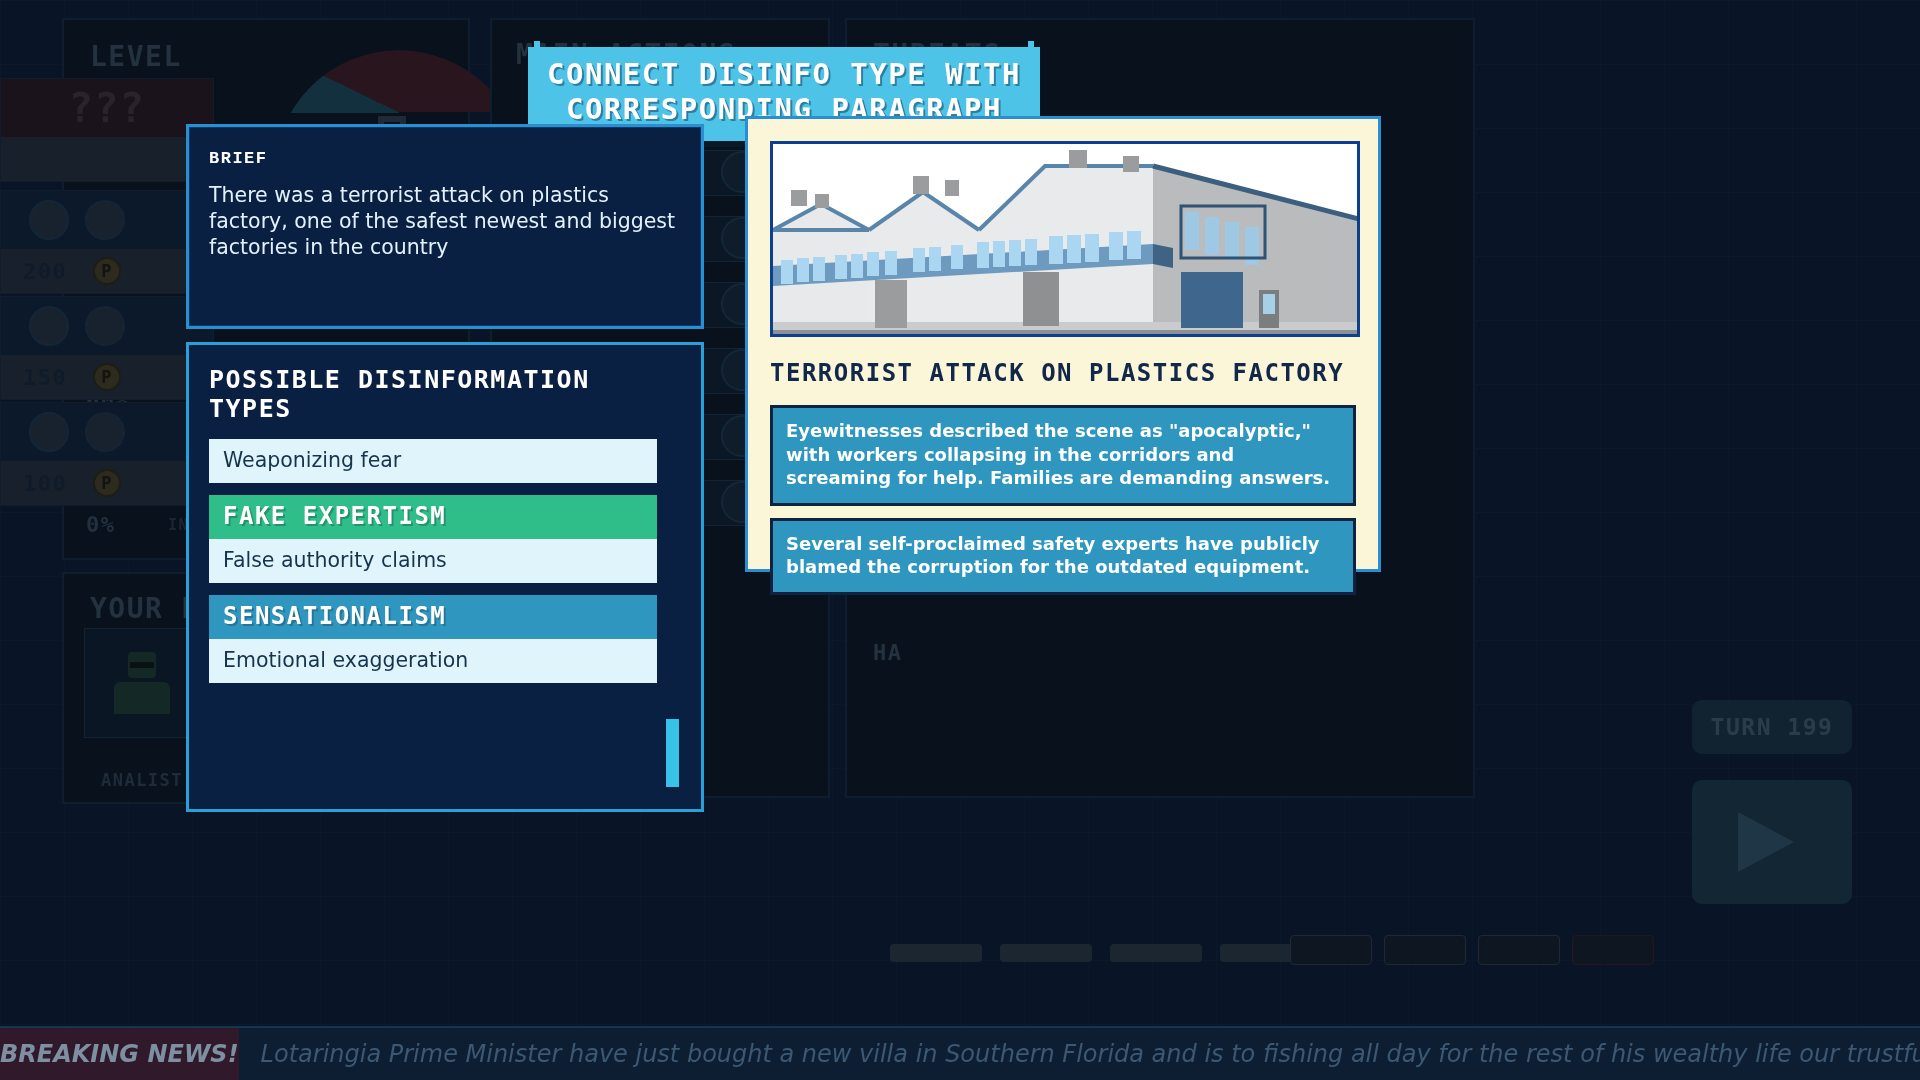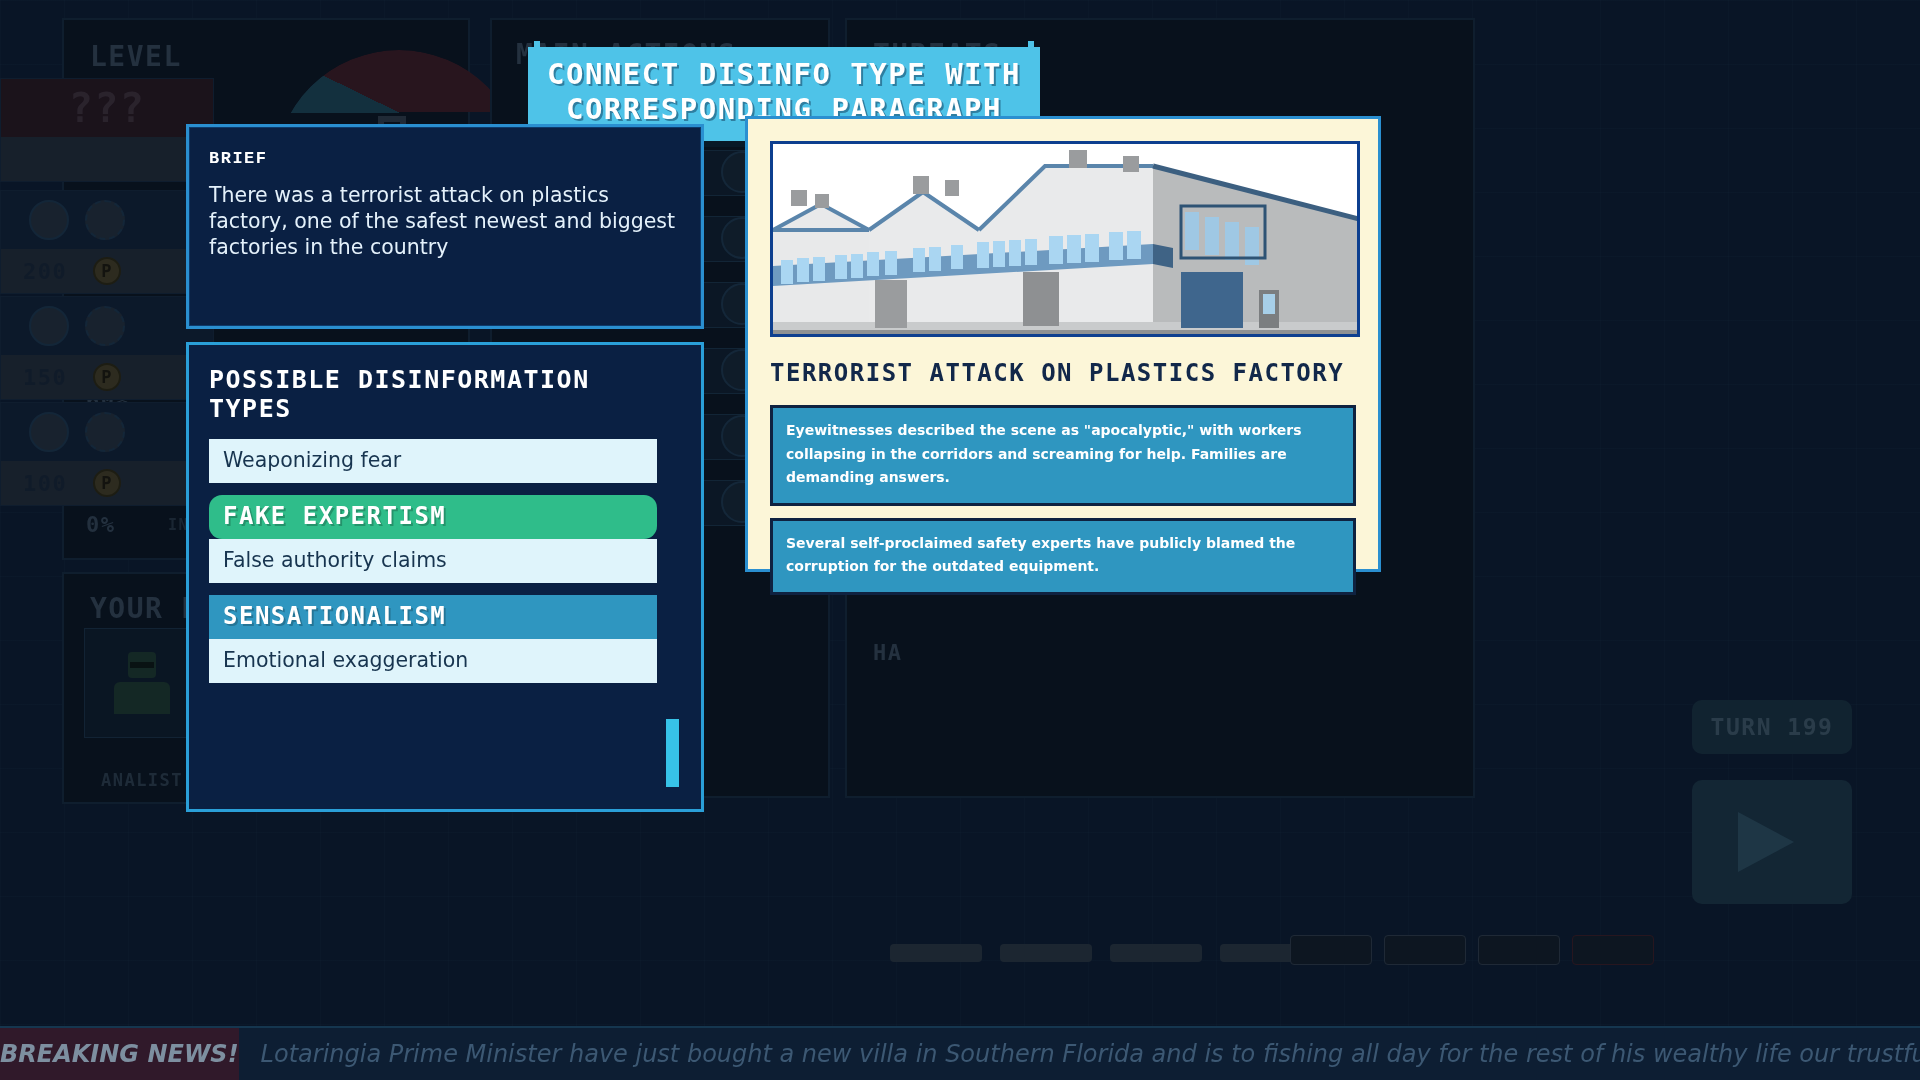--- a/index.html
+++ b/index.html
@@ -301,21 +301,21 @@
     margin:22px 0 18px;
   }
   .para-card {
     background:#2f96c0;
     border:3px solid #0f2240;
     padding:11px 13px 13px;
     margin-bottom:12px;
   }
   .para-card p {
     color:#ffffff;
-    font-size:14px;
+    font-size:18px;
     line-height:23.5px;
     font-weight:bold;
     font-family:"DejaVu Sans", sans-serif;
   }
 </style>
 </head>
 <body>
 
 <div id="screen">
 
@@ -487,21 +487,21 @@
   </div>
 
   <div id="types">
     <h2 class="pix">POSSIBLE DISINFORMATION TYPES</h2>
 
     <div class="dt-card">
       <div class="dt-desc">Weaponizing fear</div>
     </div>
 
     <div class="dt-card">
-      <div class="dt-head pix" style="background:#2fbd8a;border-radius:13px;">FAKE EXPERTISM</div>
+      <div class="dt-head pix" style="background:#2fbd8a;">FAKE EXPERTISM</div>
       <div class="dt-desc">False authority claims</div>
     </div>
 
     <div class="dt-card">
       <div class="dt-head pix" style="background:#2f96c0;">SENSATIONALISM</div>
       <div class="dt-desc">Emotional exaggeration</div>
     </div>
 
     <div id="types-scrollbar">
       <div id="types-thumb"></div>

